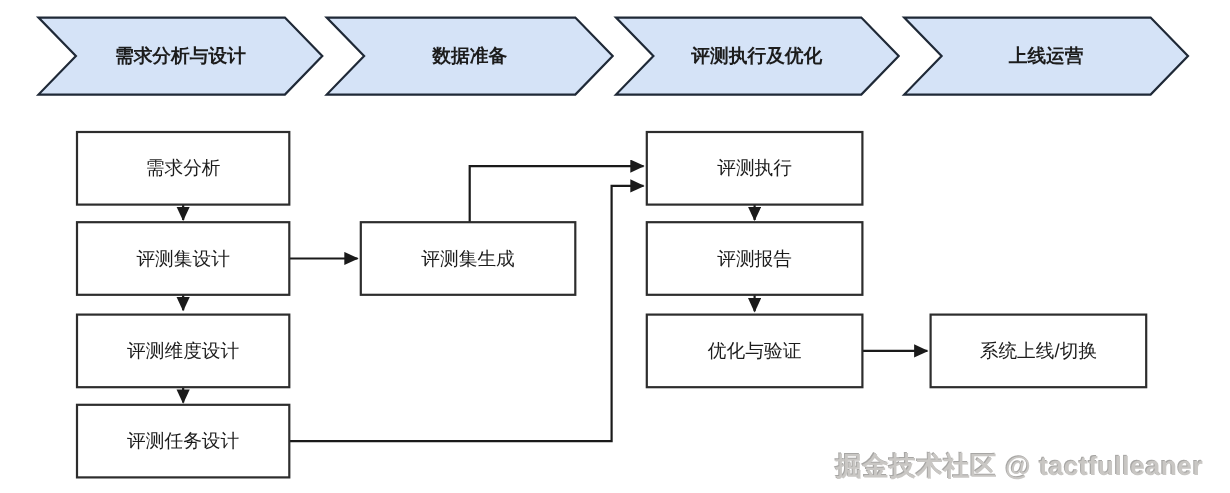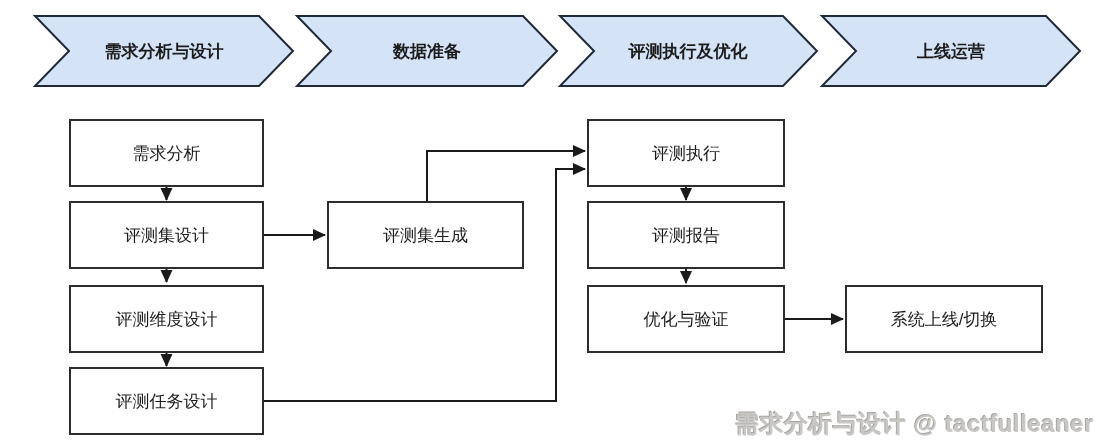--- a/index.html
+++ b/index.html
@@ -125,14 +125,14 @@
       <text class="label" x="686" y="235">评测报告</text>
 
       <rect class="box" x="588" y="286" width="196" height="66"></rect>
       <text class="label" x="686" y="319">优化与验证</text>
 
       <rect class="box" x="846" y="286" width="196" height="66"></rect>
       <text class="label" x="944" y="319">系统上线/切换</text>
     </g>
   </svg>
 
-  <div class="watermark">需求分析与设计 @ tactfulleaner</div>
+  <div class="watermark">掘金技术社区 @ tactfulleaner</div>
 </div>
 
 </body></html>

